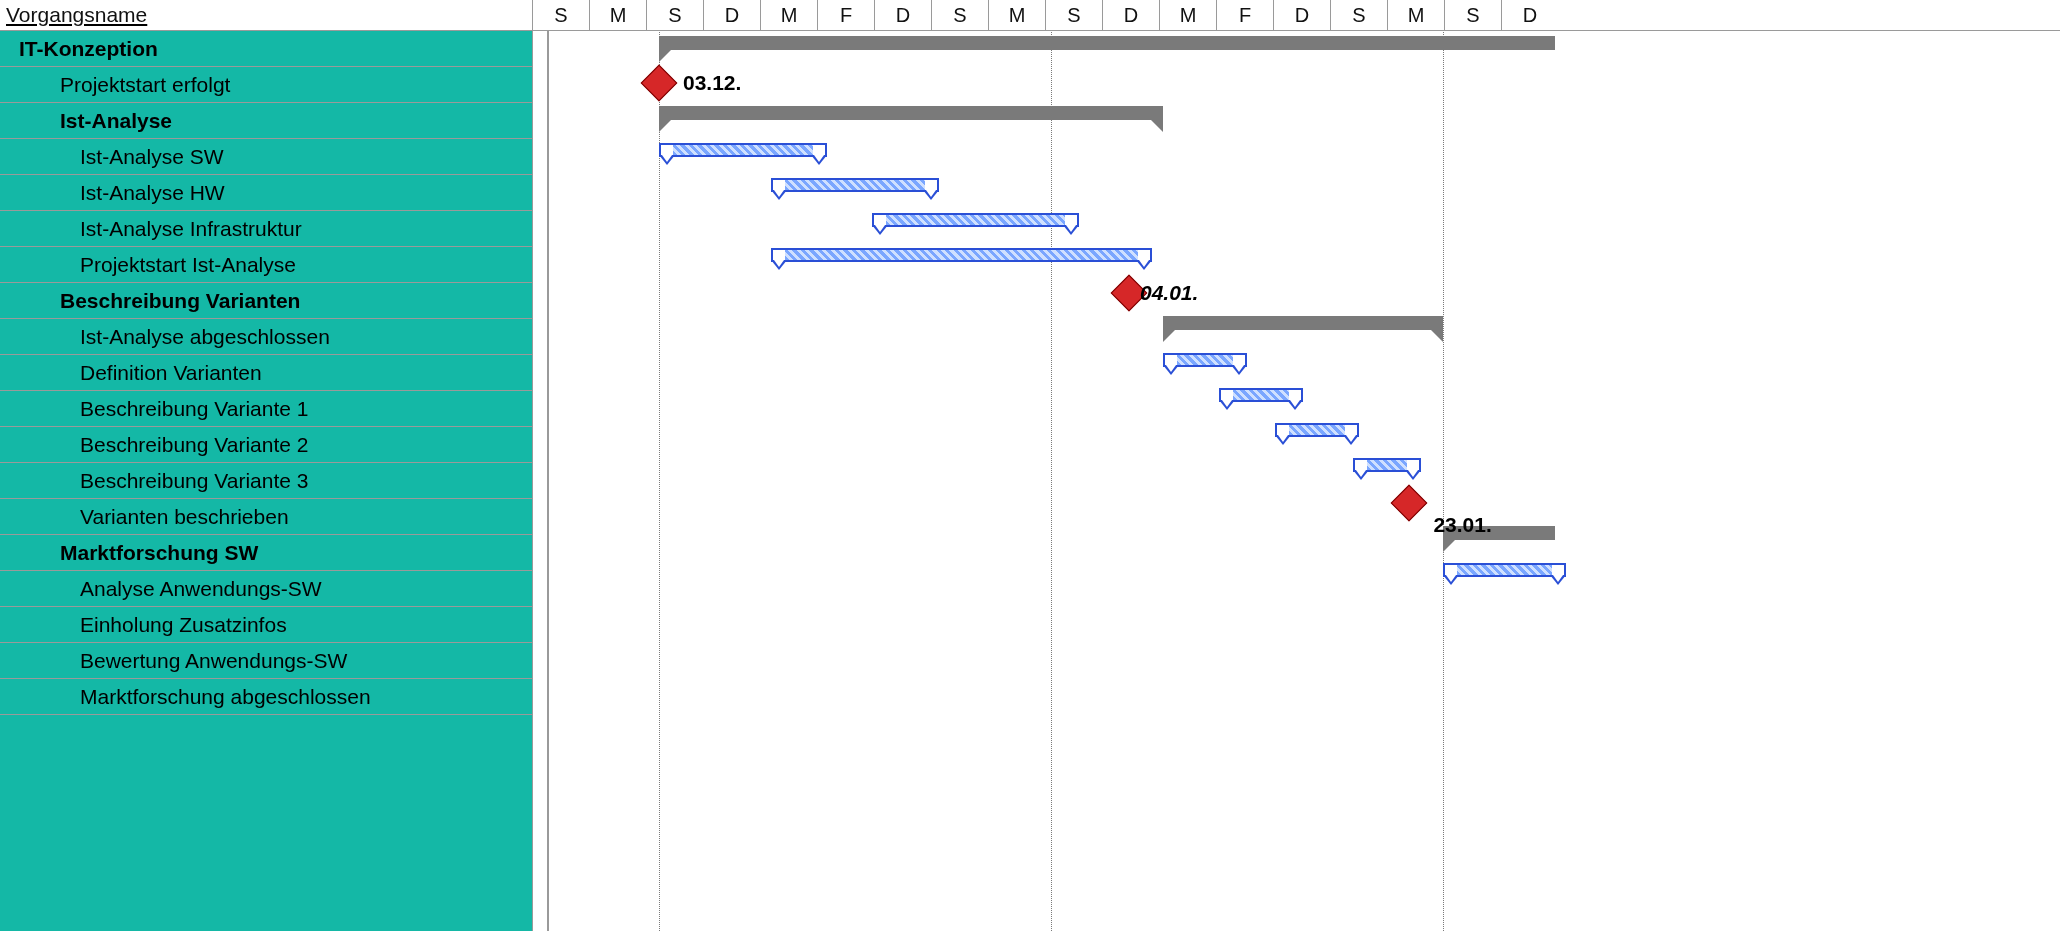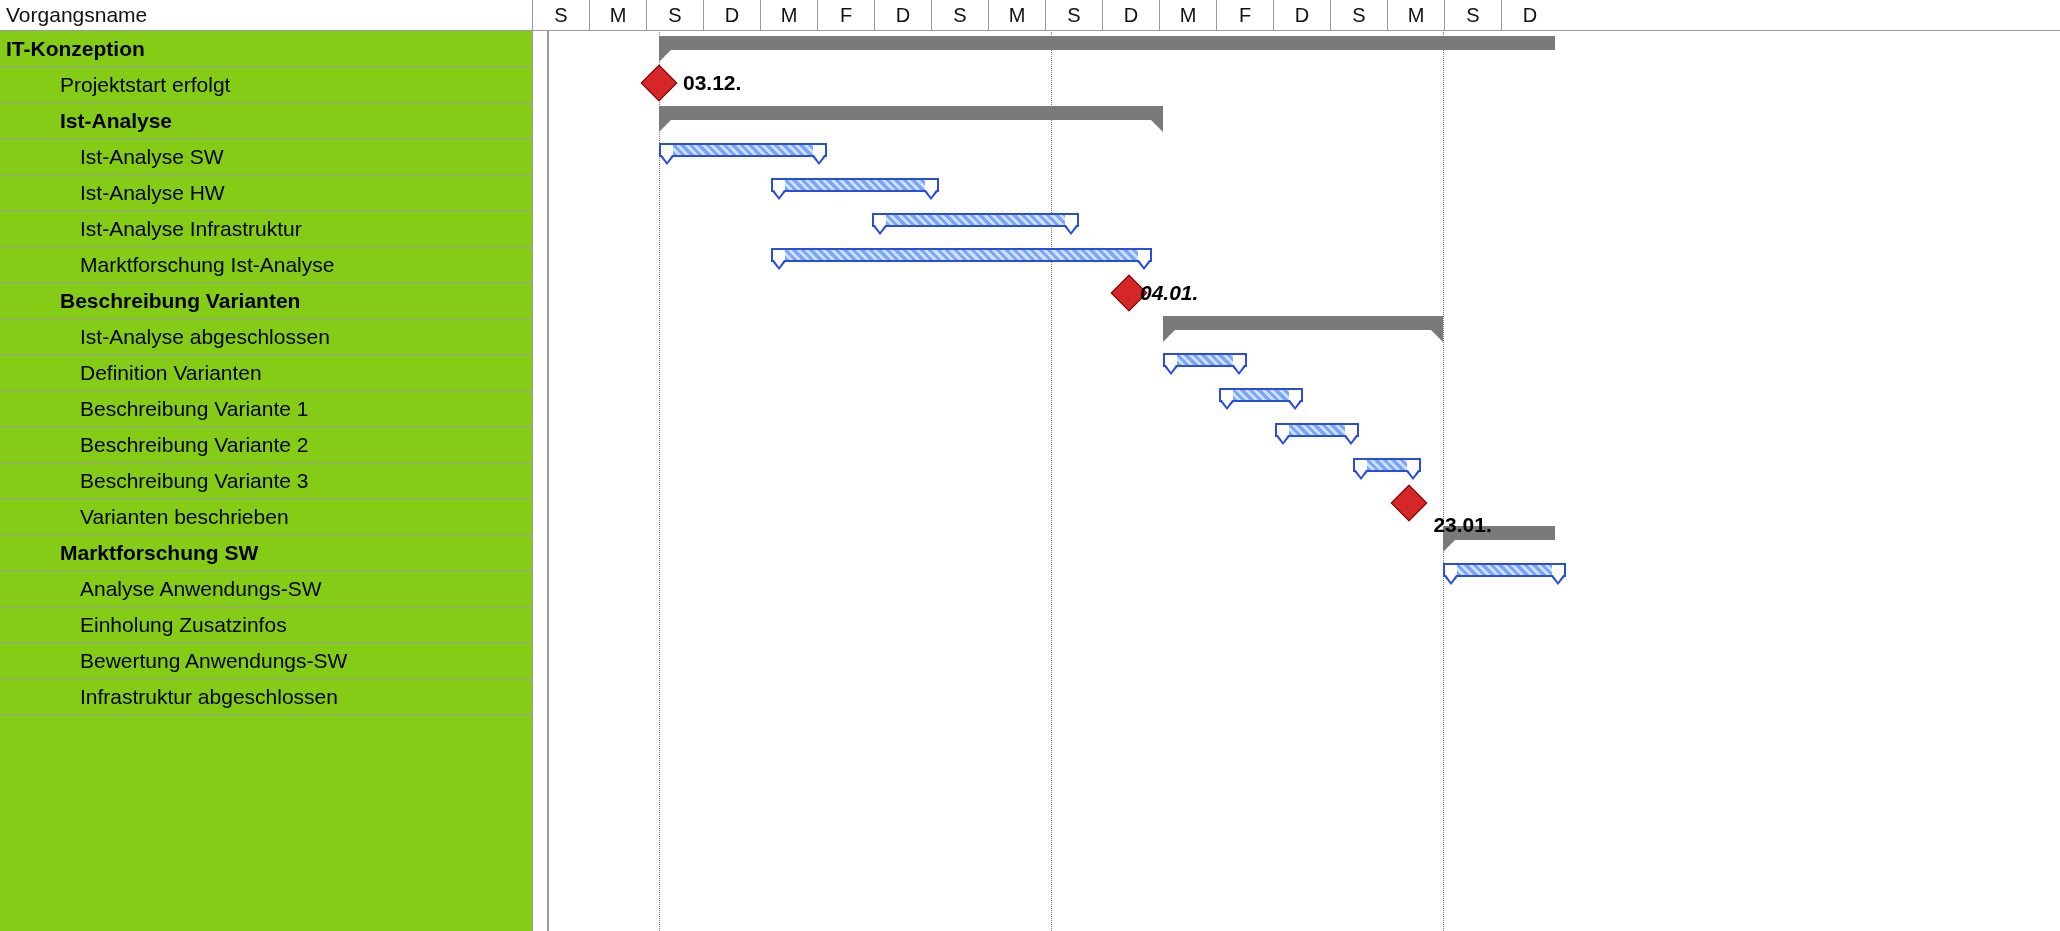--- a/index.html
+++ b/index.html
@@ -15,21 +15,22 @@
     width: 2060px;
     height: 931px;
     display: flex;
     position: relative;
     overflow: hidden;
   }
   .task-col {
     width: 532px;
     flex: 0 0 532px;
     border-right: 1px solid #9a9a9a;
-    background: #84cc16;
+    background: #14b8a6;
+    text-decoration: underline;
   }
   .chart-col {
     flex: 1 1 auto;
     position: relative;
     background: #fff;
   }
   .col-header {
     height: 30px;
     line-height: 30px;
     padding-left: 6px;
@@ -42,21 +43,21 @@
     height: 35px;
     line-height: 35px;
     border-bottom: 1px solid #9a9a9a;
     white-space: nowrap;
     overflow: hidden;
     padding-left: 0;
     font-size: 21px;
   }
   .task-row.bold { font-weight: bold; }
   .task-row .task-text { display: inline-block; }
-  .i0 .task-text { padding-left: 6px; }
+  .i0 .task-text { padding-left: 19px; }
   .i1 .task-text { padding-left: 60px; }
   .i2 .task-text { padding-left: 80px; }
 
   
   .timeline-header {
     position: absolute;
     left: 0;
     right: 0;
     top: 0;
     height: 30px;
@@ -206,33 +207,33 @@
 
   <div class="task-col">
     <div class="col-header">Vorgangsname</div>
     <div id="task-list">
         <div class="task-row i0 bold"><span class="task-text">IT-Konzeption</span></div>
         <div class="task-row i1"><span class="task-text">Projektstart erfolgt</span></div>
         <div class="task-row i1 bold"><span class="task-text">Ist-Analyse</span></div>
         <div class="task-row i2"><span class="task-text">Ist-Analyse SW</span></div>
         <div class="task-row i2"><span class="task-text">Ist-Analyse HW</span></div>
         <div class="task-row i2"><span class="task-text">Ist-Analyse Infrastruktur</span></div>
-        <div class="task-row i2"><span class="task-text">Marktforschung Ist-Analyse</span></div>
+        <div class="task-row i2"><span class="task-text">Projektstart Ist-Analyse</span></div>
         <div class="task-row i1 bold"><span class="task-text">Beschreibung Varianten</span></div>
         <div class="task-row i2"><span class="task-text">Ist-Analyse abgeschlossen</span></div>
         <div class="task-row i2"><span class="task-text">Definition Varianten</span></div>
         <div class="task-row i2"><span class="task-text">Beschreibung Variante 1</span></div>
         <div class="task-row i2"><span class="task-text">Beschreibung Variante 2</span></div>
         <div class="task-row i2"><span class="task-text">Beschreibung Variante 3</span></div>
         <div class="task-row i2"><span class="task-text">Varianten beschrieben</span></div>
         <div class="task-row i1 bold"><span class="task-text">Marktforschung SW</span></div>
         <div class="task-row i2"><span class="task-text">Analyse Anwendungs-SW</span></div>
         <div class="task-row i2"><span class="task-text">Einholung Zusatzinfos</span></div>
         <div class="task-row i2"><span class="task-text">Bewertung Anwendungs-SW</span></div>
-        <div class="task-row i2"><span class="task-text">Infrastruktur abgeschlossen</span></div>
+        <div class="task-row i2"><span class="task-text">Marktforschung abgeschlossen</span></div>
       </div>
   </div>
 
   <div class="chart-col">
     <div class="timeline-header" id="timeline-header">
         <div class="th-cell">S</div>
         <div class="th-cell">M</div>
         <div class="th-cell">S</div>
         <div class="th-cell">D</div>
         <div class="th-cell">M</div>

